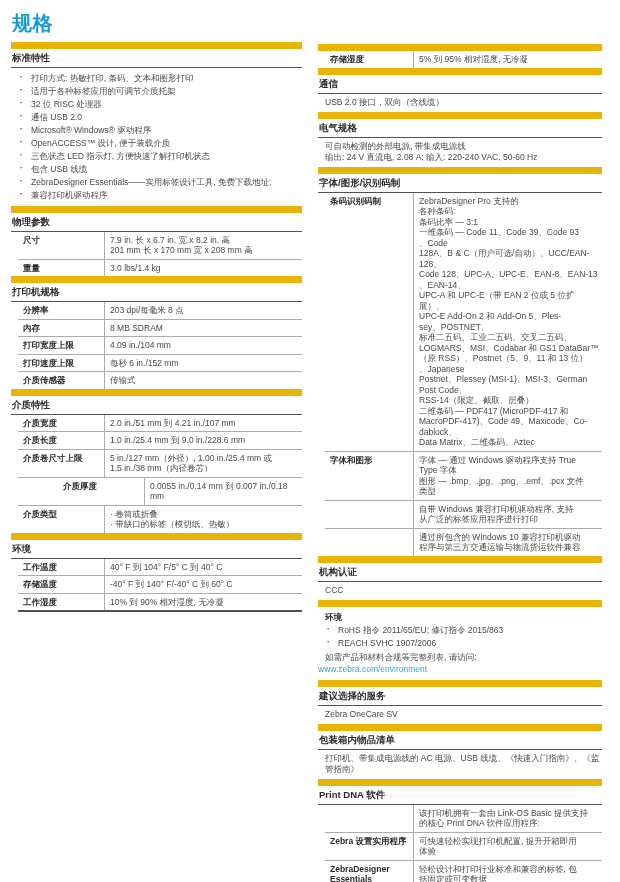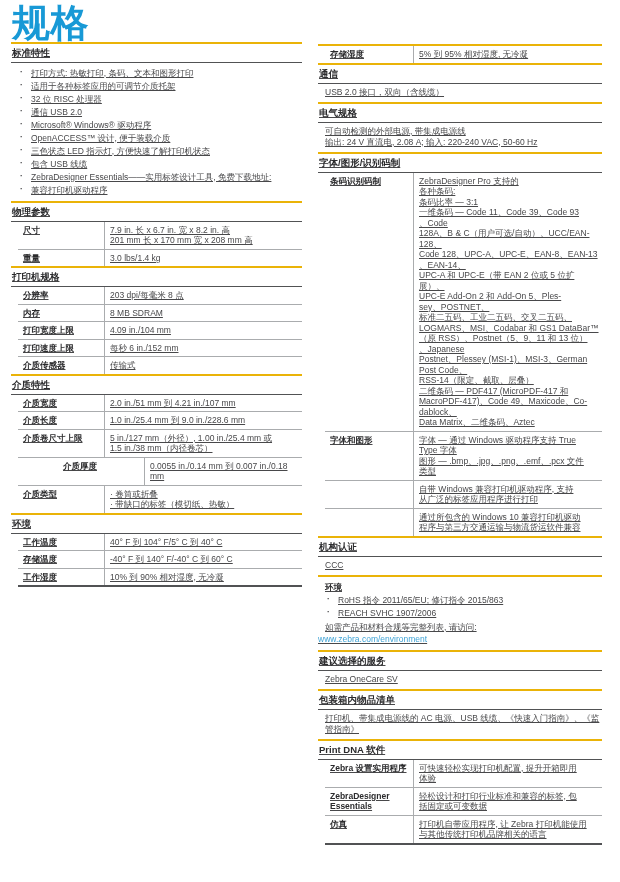--- a/index.html
+++ b/index.html
@@ -8,25 +8,25 @@
     font-family:"Liberation Sans","DejaVu Sans",sans-serif;
     color:#48484a;-webkit-font-smoothing:antialiased;
   }
   .page{padding:8px 18px 0 11px;box-sizing:border-box;}
   .columns{display:flex;gap:16px;align-items:flex-start;}
   .col{font-size:8.5px;line-height:11px;}
   .col-left{width:291px;flex:0 0 291px;}
   .col-right{width:284px;flex:0 0 284px;padding-top:36px;box-sizing:border-box;}
 
   h1{
-    font-size:38px;line-height:30px;font-weight:bold;
+    font-size:20px;line-height:30px;font-weight:bold;
     color:var(--accent,#1899d6);margin:0 0 4px 1px;letter-spacing:0.5px;
   }
 
-  .section{border-top:2px solid #eab308;text-decoration:underline;}
+  .section{border-top:7px solid #eab308;}
   .section-header{
     font-size:9.5px;line-height:12px;font-weight:bold;color:#2b2b2d;
     padding:3px 1px 3px 1px;border-bottom:1.5px solid #515254;
   }
   .sec-body{margin-left:0;}
   .section:last-child .sec-body{border-bottom:2px solid #515254;}
 
   
   .tbl{margin-left:7px;}
   .spec-row{display:flex;align-items:stretch;}
@@ -256,20 +256,25 @@
         <section class="section">
           <div class="section-header">包装箱内物品清单</div>
           <div class="sec-body text-body">
             <div class="text-line">打印机、带集成电源线的 AC 电源、USB 线缆、《快速入门指南》、《监管指南》</div>
           </div>
         </section>
         <section class="section">
           <div class="section-header">Print DNA 软件</div>
           <div class="sec-body tbl">
             <div class="spec-row">
+              <div class="spec-label" style="width: 88px;"></div>
+              <div class="spec-value">该打印机拥有一套由 Link-OS Basic 提供支持
+的核心 Print DNA 软件应用程序:</div>
+            </div>
+            <div class="spec-row">
               <div class="spec-label" style="width: 88px;">Zebra 设置实用程序</div>
               <div class="spec-value">可快速轻松实现打印机配置, 提升开箱即用
 体验</div>
             </div>
             <div class="spec-row">
               <div class="spec-label" style="width: 88px;">ZebraDesigner
 Essentials</div>
               <div class="spec-value">轻松设计和打印行业标准和兼容的标签, 包
 括固定或可变数据</div>
             </div>

